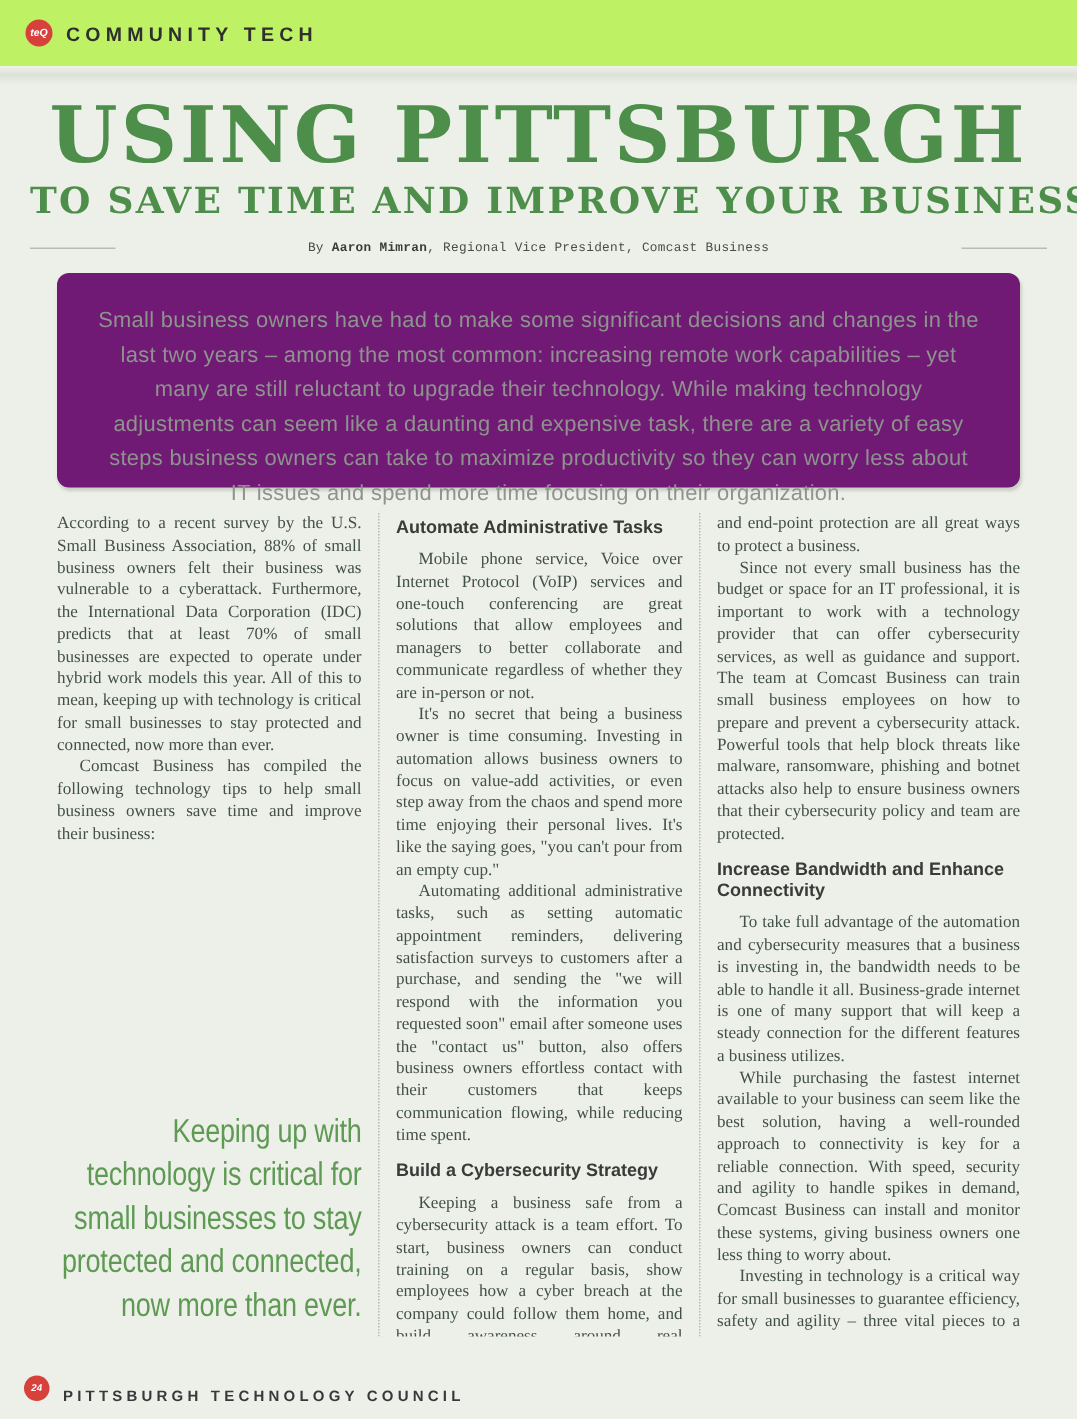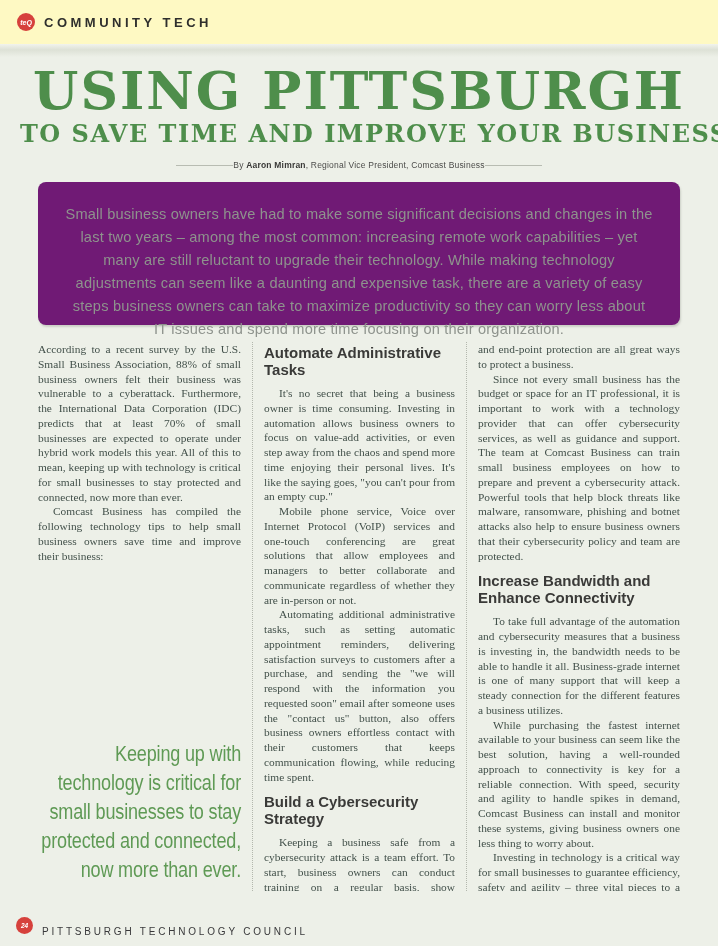--- a/index.html
+++ b/index.html
@@ -9,21 +9,21 @@
     width: 718px;
     height: 946px;
     margin: 0 auto;
     background: #edf0e8;
     overflow: hidden;
     font-family: "Liberation Sans", sans-serif;
   }
   
   .topbar {
     height: 44px;
-    background: #fef9c3;
+    background: #bef264;
     display: flex;
     align-items: center;
     padding-left: 17px;
   }
   .teq-badge {
     width: 18px; height: 18px;
     background: #d6413c;
     border-radius: 50%;
     display: flex; align-items: center; justify-content: center;
     color: #fff;
@@ -61,21 +61,22 @@
     color: #4e8e4b;
     font-size: 24px;
     line-height: 30px;
     letter-spacing: 1.5px;
     white-space: nowrap;
   }
   .byline {
     margin-top: 11px;
     display: flex;
     align-items: center;
-    justify-content: center;
+    justify-content: space-between;
+    font-family: Liberation Mono, monospace;
   }
   .byline .rule { width: 57px; height: 1px; background: #b8bcb2; }
   .byline-text {
     font-size: 8.5px;
     color: #4c4c4a;
     letter-spacing: 0.2px;
     white-space: nowrap;
   }
   .byline-text b { font-weight: bold; color: #3a3a38; }
   
@@ -114,21 +115,21 @@
   .col p {
     font-family: "Liberation Serif", serif;
     font-size: 11.4px;
     line-height: 14.75px;
     text-align: justify;
     color: #42504a;
   }
   .col p.indent { text-indent: 15px; }
   .col h3 {
     font-family: "Liberation Sans", sans-serif;
-    font-size: 15px;
+    font-size: 12px;
     font-weight: bold;
     color: #3a3a38;
     margin: 9px 0 8px;
   }
   .col h3:first-child { margin-top: 2px; }
   
   .quote-wrap {
     margin-top: auto;
     position: relative;
     height: 152px;
@@ -161,21 +162,21 @@
     display: flex; align-items: center; justify-content: center;
     color: #fff;
     font-size: 6.5px;
     font-weight: bold;
     font-style: italic;
     margin-right: 9px;
     flex: 0 0 auto;
   }
   .footer-title {
     font-size: 10px;
-    font-weight: normal;
+    font-weight: bold;
     letter-spacing: 2.8px;
     color: #39393b;
     margin-top: 12px;
   }
 </style>
 </head>
 <body>
 
 <div class="page">
 
@@ -206,22 +207,22 @@
     <div class="col">
       <p>According to a recent survey by the U.S. Small Business Association, 88% of small business owners felt their business was vulnerable to a cyberattack. Furthermore, the International Data Corporation (IDC) predicts that at least 70% of small businesses are expected to operate under hybrid work models this year. All of this to mean, keeping up with technology is critical for small businesses to stay protected and connected, now more than ever.</p>
       <p class="indent">Comcast Business has compiled the following technology tips to help small business owners save time and improve their business:</p>
       <div class="quote-wrap">
         <div class="pull-quote">Keeping up with technology is critical for small businesses to stay protected and connected, now more than ever.</div>
       </div>
     </div>
 
     <div class="col">
       <h3>Automate Administrative Tasks</h3>
+      <p class="indent">Mobile phone service, Voice over Internet Protocol (VoIP) services and one-touch conferencing are great solutions that allow employees and managers to better collaborate and communicate regardless of whether they are in-person or not.</p>
       <p class="indent">It's no secret that being a business owner is time consuming. Investing in automation allows business owners to focus on value-add activities, or even step away from the chaos and spend more time enjoying their personal lives. It's like the saying goes, "you can't pour from an empty cup."</p>
-      <p class="indent">Mobile phone service, Voice over Internet Protocol (VoIP) services and one-touch conferencing are great solutions that allow employees and managers to better collaborate and communicate regardless of whether they are in-person or not.</p>
       <p class="indent">Automating additional administrative tasks, such as setting automatic appointment reminders, delivering satisfaction surveys to customers after a purchase, and sending the "we will respond with the information you requested soon" email after someone uses the "contact us" button, also offers business owners effortless contact with their customers that keeps communication flowing, while reducing time spent.</p>
       <h3>Build a Cybersecurity Strategy</h3>
       <p class="indent">Keeping a business safe from a cybersecurity attack is a team effort. To start, business owners can conduct training on a regular basis, show employees how a cyber breach at the company could follow them home, and build awareness around real cybersecurity threats as they occur.</p>
 
     </div>
 
     <div class="col">
       <p>and end-point protection are all great ways to protect a business.</p>
       <p class="indent">Since not every small business has the budget or space for an IT professional, it is important to work with a technology provider that can offer cybersecurity services, as well as guidance and support. The team at Comcast Business can train small business employees on how to prepare and prevent a cybersecurity attack. Powerful tools that help block threats like malware, ransomware, phishing and botnet attacks also help to ensure business owners that their cybersecurity policy and team are protected.</p>
       <h3>Increase Bandwidth and Enhance Connectivity</h3>

